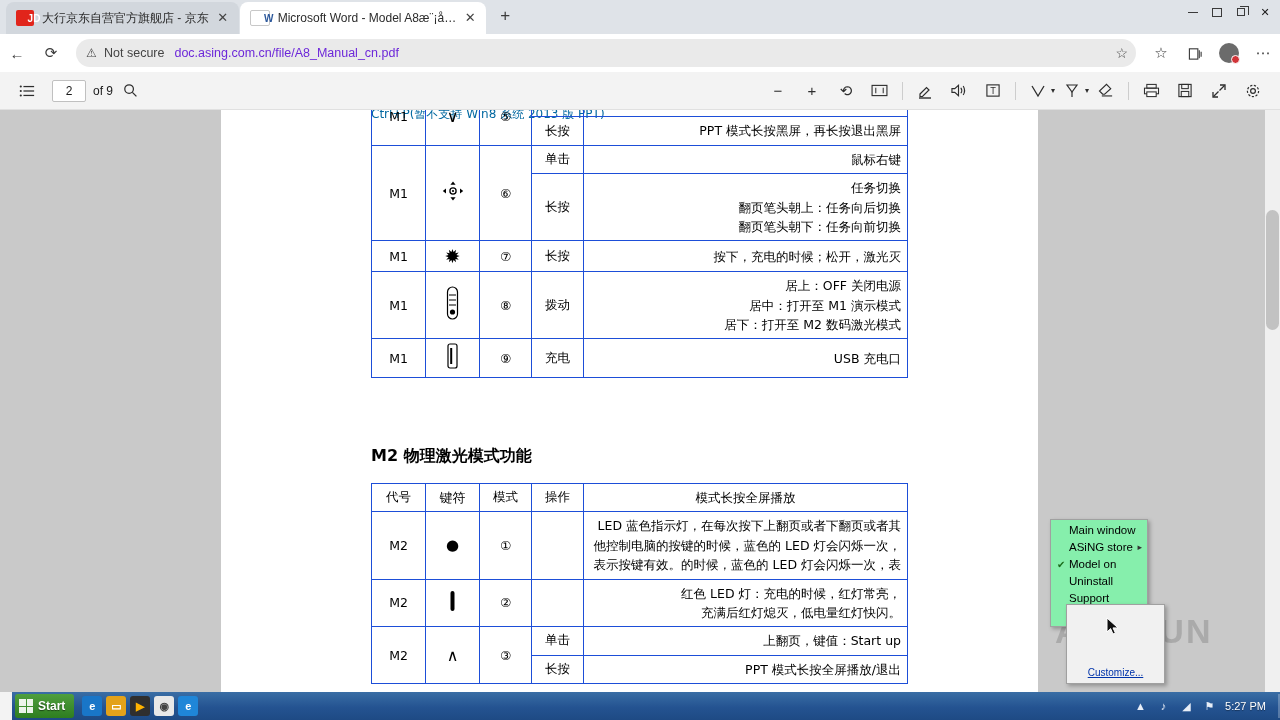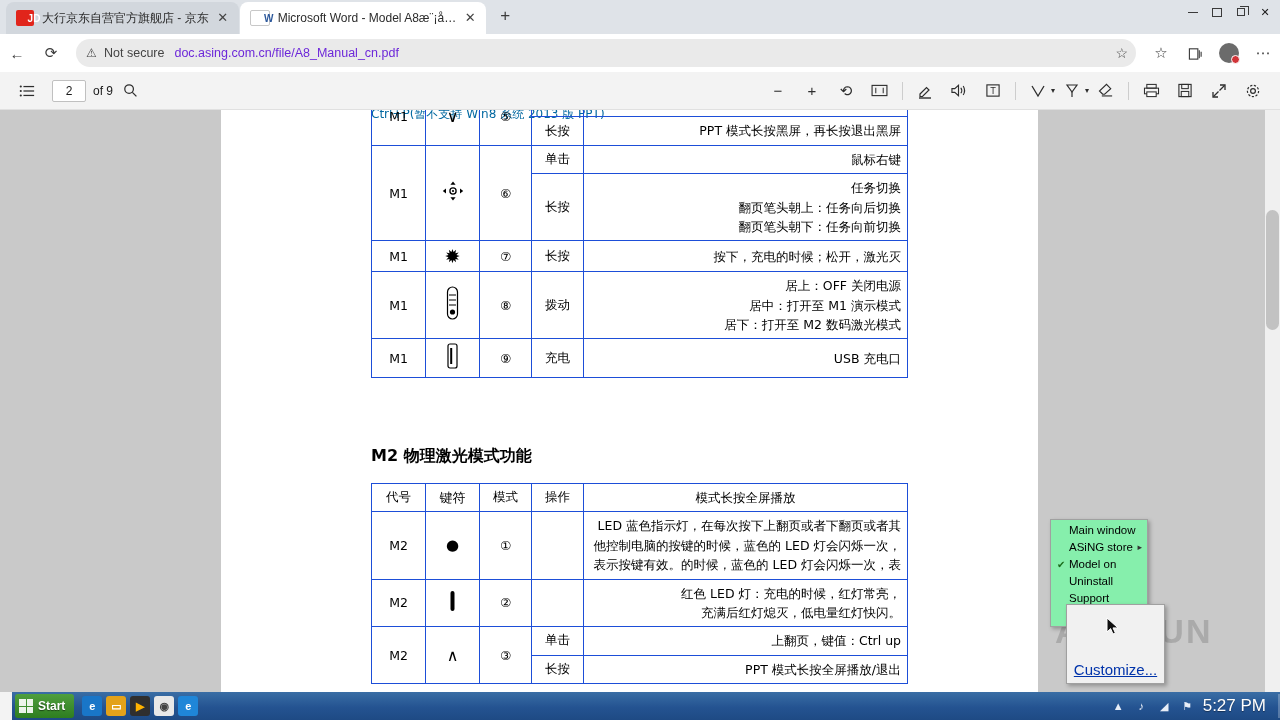--- a/index.html
+++ b/index.html
@@ -212,21 +212,21 @@
   .tray-item .check {
     position: absolute; left: 6px; top: 0; font-size: 10px; color: #1a6b1a;
   }
   .tray-menu2 {
     position: absolute; left: 1066px; top: 604px; width: 99px; height: 80px;
     background: #f1f1f1; border: 1px solid #a0a0a0;
     box-shadow: 2px 2px 4px rgba(0,0,0,0.28);
   }
   .tray-menu2 .customize {
     position: absolute; left: 0; bottom: 5px; width: 100%;
-    text-align: center; font-size: 15px; color: #0033aa;
+    text-align: center; font-size: 10px; color: #0033aa;
     text-decoration: underline;
   }
   .cursor-icon {
     position: absolute; left: 1106px; top: 617px;
     width: 16px; height: 18px; color: #111; font-size: 14px;
   }
 
   
   .taskbar {
     position: absolute; left: 12px; bottom: 0; width: 1280px; height: 28px;
@@ -259,21 +259,21 @@
   .ql-chrome { background: #e8e8e8; color: #444; }
   .ql-ie2 { background: #1f86d8; }
   .tray {
     margin-left: auto; display: flex; align-items: center; gap: 8px;
     padding-right: 8px; color: #fff; font-size: 11.5px;
   }
   .tray-ico {
     width: 15px; height: 15px; display: flex; align-items: center; justify-content: center;
     font-size: 11px; color: #e8eef7;
   }
-  .tray-time { font-size: 17px; color: #fff; text-shadow: 0 1px 1px rgba(0,0,0,0.4); }
+  .tray-time { font-size: 11px; color: #fff; text-shadow: 0 1px 1px rgba(0,0,0,0.4); }
   .showdesk { width: 6px; height: 24px; background: rgba(255,255,255,0.25); margin-left: 4px; }
 </style>
 </head>
 <body>
 
 <div id="screen">
 
   <div class="tabstrip">
     <div class="tab-left-pad"></div>
 
@@ -551,21 +551,21 @@
               <td class="col-op"></td>
               <td class="col-desc" style="white-space: pre-line;">红色 LED 灯：充电的时候，红灯常亮，
 充满后红灯熄灭，低电量红灯快闪。</td>
             </tr>
 
             <tr>
               <td class="col-code" rowspan="2">M2</td>
               <td class="col-glyph" rowspan="2">∧</td>
               <td class="col-mode" rowspan="2">③</td>
               <td class="col-op">单击</td>
-              <td class="col-desc">上翻页，键值：Ctrl up</td>
+              <td class="col-desc">上翻页，键值：Start up</td>
             </tr>
             <tr>
               <td class="col-op">长按</td>
               <td class="col-desc">PPT 模式长按全屏播放/退出</td>
             </tr>
           </tbody>
         </table>
 
       </div>
     </div>

